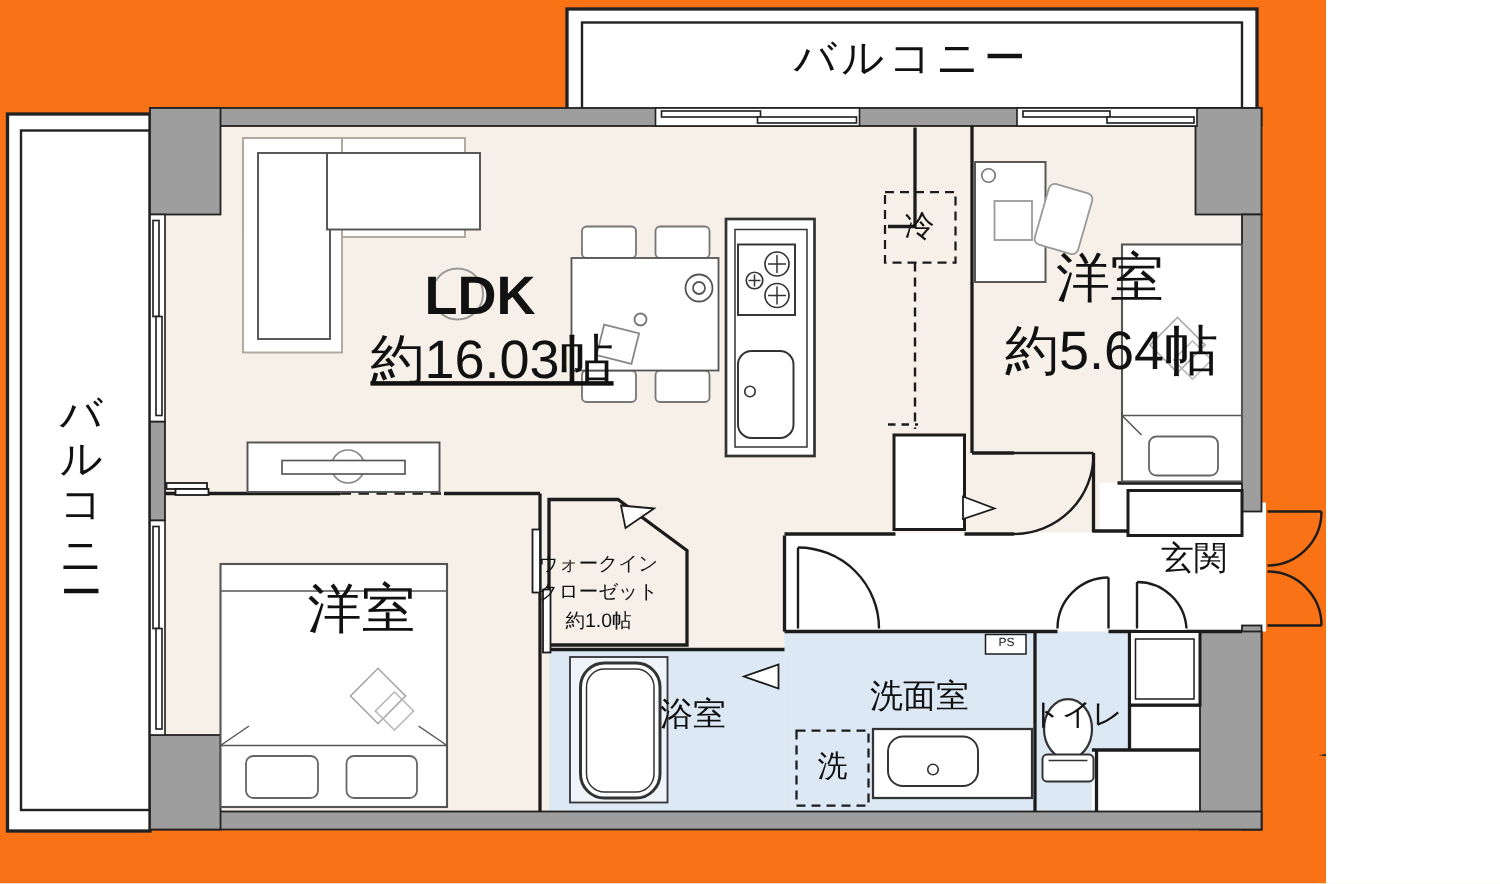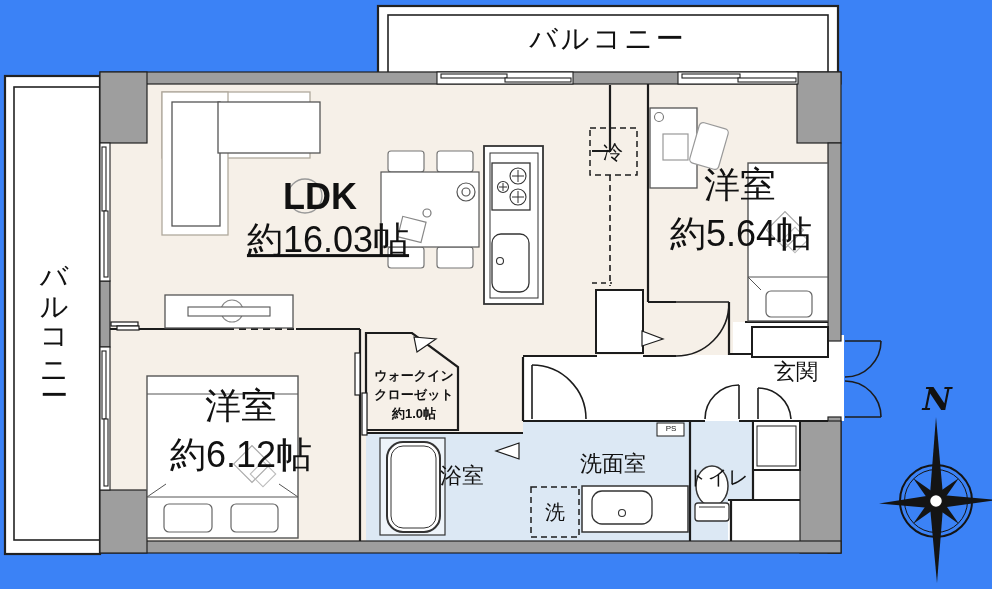--- a/index.html
+++ b/index.html
@@ -1,16 +1,16 @@
 <!DOCTYPE html>
 <html><head>
 <meta charset="utf-8">
 <style>
   html,body{margin:0;padding:0;background:#ffffff;}
-  #plan{position:relative;width:992px;height:589px;background:#3b82f6;overflow:hidden;
+  #plan{position:relative;width:884px;height:589px;background:#f97316;overflow:hidden;
         font-family:"Liberation Sans","DejaVu Sans",sans-serif;color:#111;}
   #plan svg{position:absolute;left:0;top:0;}
   .lbl{position:absolute;transform:translate(-50%,-50%);white-space:nowrap;
        color:#111;line-height:1.05;text-align:center;}
   .lbl.v{writing-mode:vertical-rl;text-orientation:upright;letter-spacing:2px;}
   .room-big{font-size:36px;}
   .room-mid{font-size:22px;}
   .room-sm{font-size:20px;}
   .wic-lbl{font-size:13px;line-height:1.45;}
   .ps-lbl{font-size:8px;letter-spacing:0;}
@@ -238,23 +238,22 @@
   <div class="lbl balc" style="left:608px;top:39px;">バルコニー</div>
   <div class="lbl balc v" style="left:54px;top:313px;">バルコニー</div>
 
   <div class="lbl room-big" style="left:320px;top:197px;font-weight:bold;">LDK</div>
   <div class="lbl room-big" style="left:328px;top:240px;text-decoration:underline;">約16.03帖</div>
 
   <div class="lbl room-big" style="left:740px;top:185px;">洋室</div>
   <div class="lbl room-big" style="left:741px;top:234px;text-align:center;">約5.64帖</div>
 
   <div class="lbl room-big" style="left:241px;top:406px;">洋室</div>
-  <div class="lbl room-big" style="left:241px;top:455px;">約6.12帖</div>
-
-  <div class="lbl wic-lbl" style="left:414px;top:395px;font-weight:bold;">
+
+  <div class="lbl wic-lbl" style="left:399px;top:395px;">
     <span>ウォークイン</span><br>
     <span>クローゼット</span><br>
     <span>約1.0帖</span>
   </div>
 
   <div class="lbl room-sm" style="left:613px;top:152px;">冷</div>
   <div class="lbl room-mid" style="left:796px;top:372px;">玄関</div>
   <div class="lbl room-mid" style="left:462px;top:476px;">浴室</div>
   <div class="lbl room-mid" style="left:597px;top:464px;margin-left:16px;">洗面室</div>
   <div class="lbl room-sm" style="left:555px;top:512px;">洗</div>

